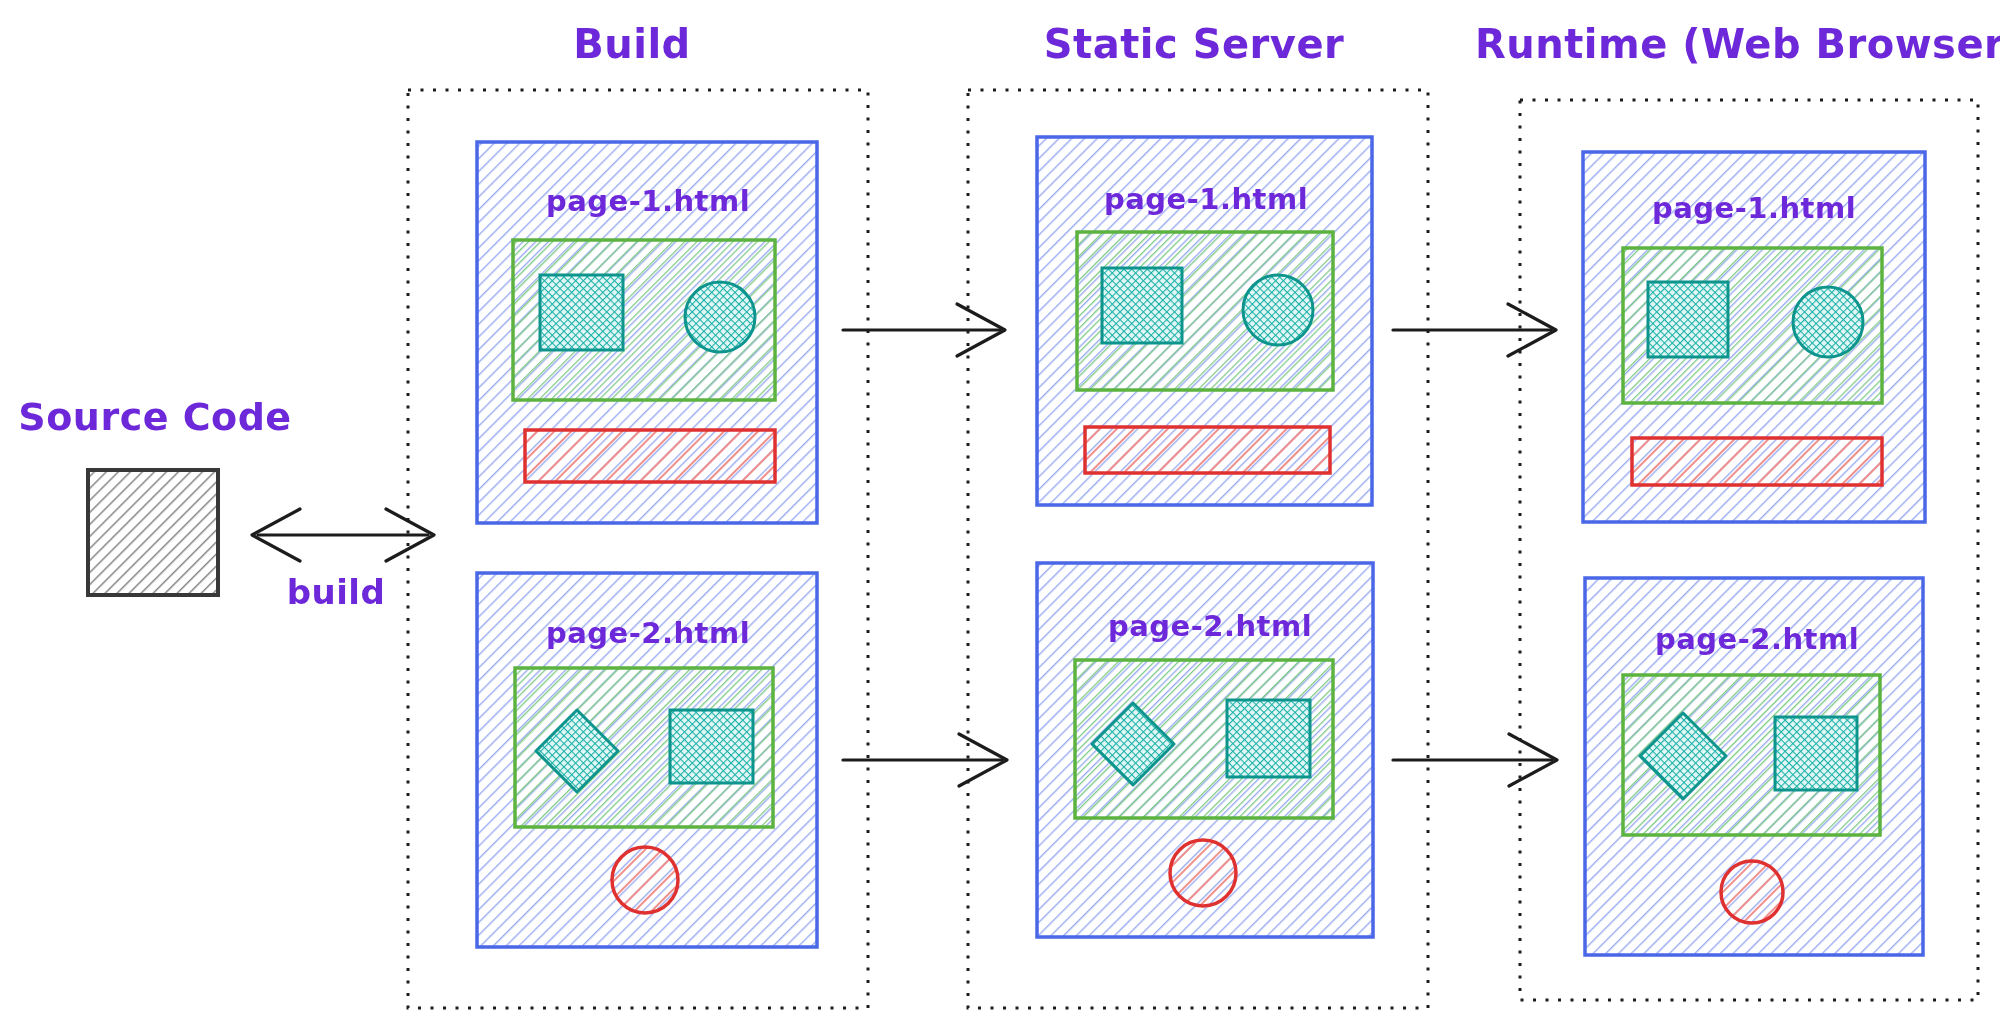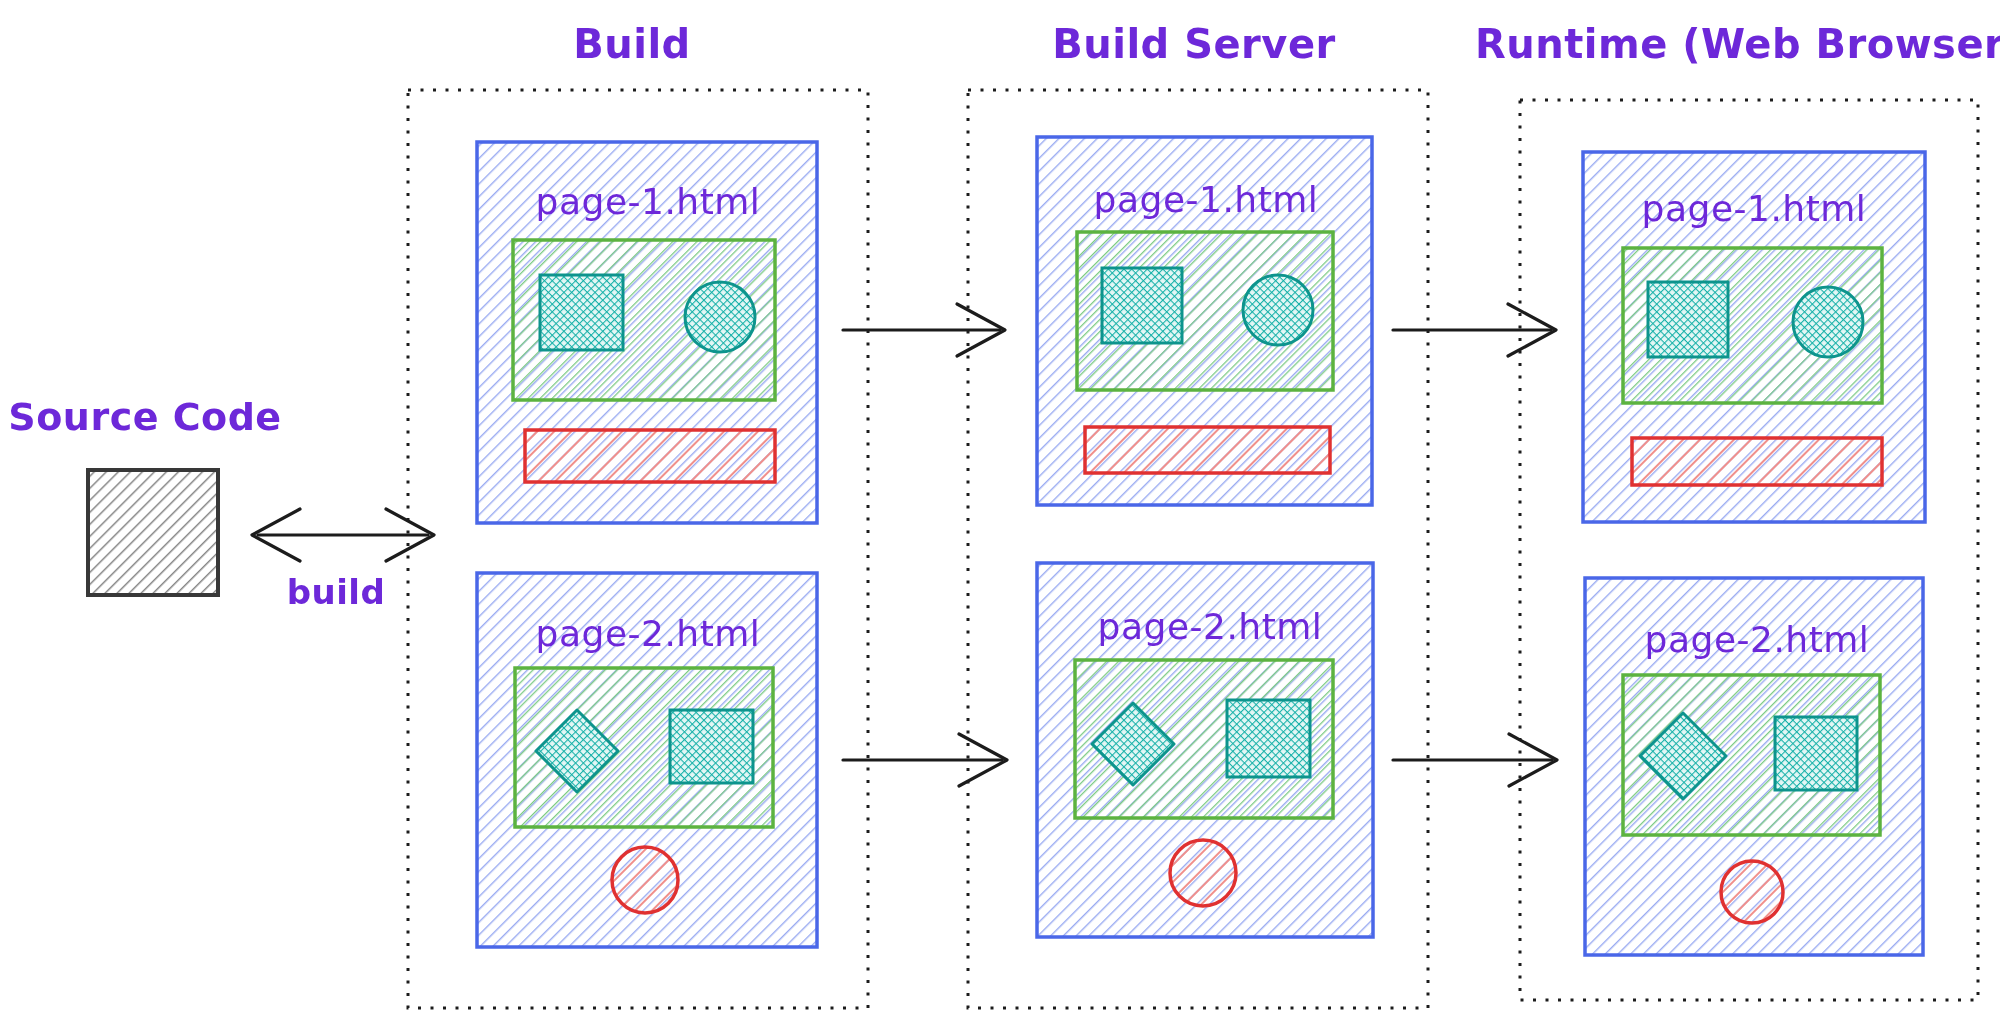--- a/index.html
+++ b/index.html
@@ -14,22 +14,22 @@
   .lbl{
     position:absolute;
     transform:translate(-50%,-50%);
     white-space:nowrap;
     color:#6d28d9;
     font-weight:700;
     letter-spacing:0.5px;
     user-select:none;
   }
   .lbl.title{font-size:40px;}
-  .lbl.page{font-size:36px;font-weight:400;}
-  .lbl.source{font-size:38px;}
+  .lbl.page{font-size:29px;font-weight:700;}
+  .lbl.source{font-size:38px;margin-left:10px;}
   .lbl.build{font-size:34px;}
 </style>
 </head>
 <body>
 
 <div class="canvas">
 
   <svg class="diagram" width="2000" height="1023" viewBox="0 0 2000 1023">
     <defs>
       <pattern id="hatchBlue" width="9" height="9" patternUnits="userSpaceOnUse" patternTransform="rotate(45)">
@@ -129,21 +129,21 @@
       <polygon points="1683,713 1726,756 1683,799 1640,756" fill="url(#hatchTeal)" style="stroke:var(--teal-border)" stroke-width="3" stroke-linejoin="round"></polygon>
       <rect x="1775" y="717" width="82" height="73" fill="url(#hatchTeal)" style="stroke:var(--teal-border)" stroke-width="3"></rect>
       <circle cx="1752" cy="892" r="31" fill="url(#hatchRed)" style="stroke:var(--red-border)" stroke-width="3.5"></circle>
     </g>
   </svg>
 
   <div class="lbl source" style="left:145px;top:417px">Source Code</div>
   <div class="lbl build" style="left:336px;top:592px">build</div>
 
   <div class="lbl title" style="left:632px;top:44px">Build</div>
-  <div class="lbl title" style="left:1194px;top:44px">Build Server</div>
+  <div class="lbl title" style="left:1194px;top:44px">Static Server</div>
   <div class="lbl title" style="left:1749px;top:44px">Runtime (Web Browser)</div>
 
   <div class="lbl page" style="left:648px;top:201px">page-1.html</div>
   <div class="lbl page" style="left:648px;top:633px">page-2.html</div>
   <div class="lbl page" style="left:1206px;top:199px">page-1.html</div>
   <div class="lbl page" style="left:1210px;top:626px">page-2.html</div>
   <div class="lbl page" style="left:1754px;top:208px">page-1.html</div>
   <div class="lbl page" style="left:1757px;top:639px">page-2.html</div>
 
 </div>

